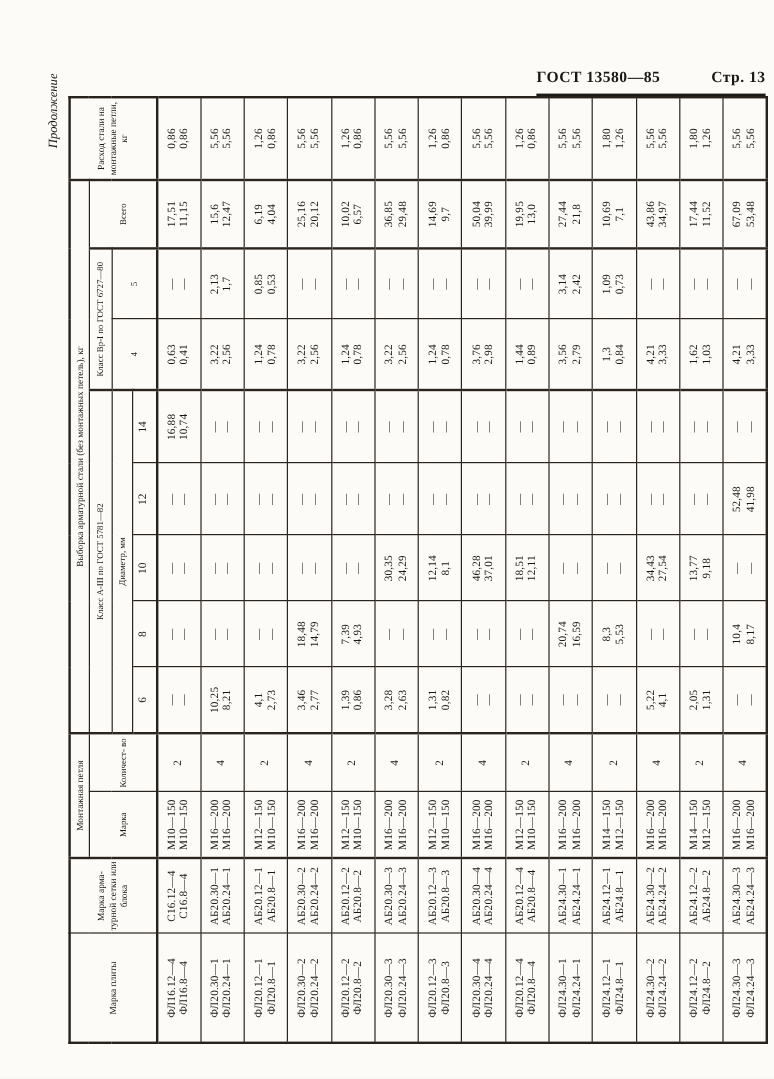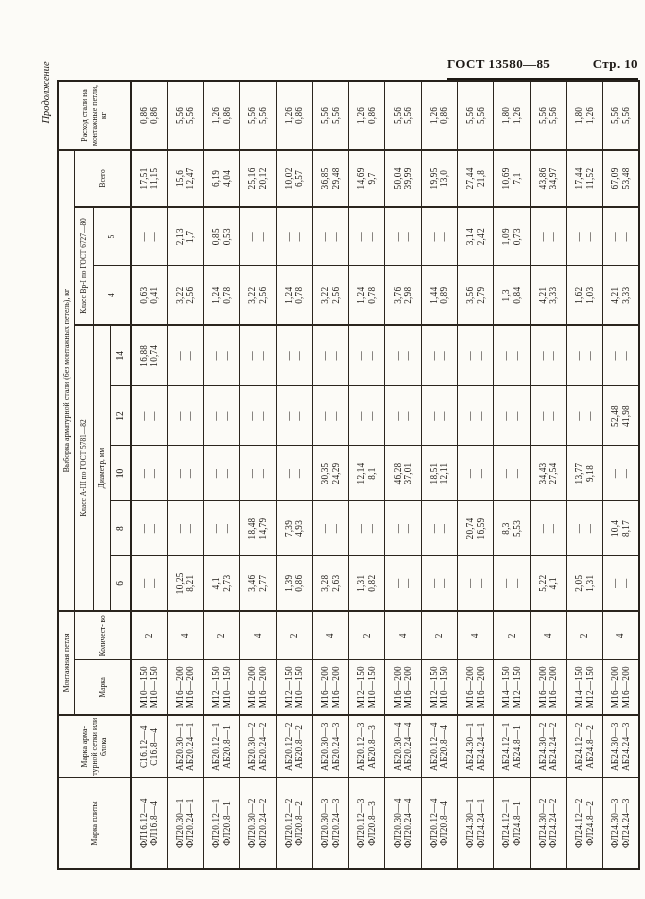--- a/index.html
+++ b/index.html
@@ -33,21 +33,21 @@
   .spec td{font-size:9.3px;line-height:10.5px;white-space:nowrap;letter-spacing:.2px;}
   td .l{display:block;}
 </style>
 </head>
 <body>
 
 <div class="page">
 
   <div class="gost-header">
     <span>ГОСТ 13580—85</span>
-    <span>Стр. 10</span>
+    <span>Стр. 13</span>
   </div>
 
   <div class="continuation">Продолжение</div>
 
   <div class="rot-wrap">
     <table class="spec">
       <colgroup>
         <col style="width:91px">
           <col style="width:63px">
           <col style="width:55px">

